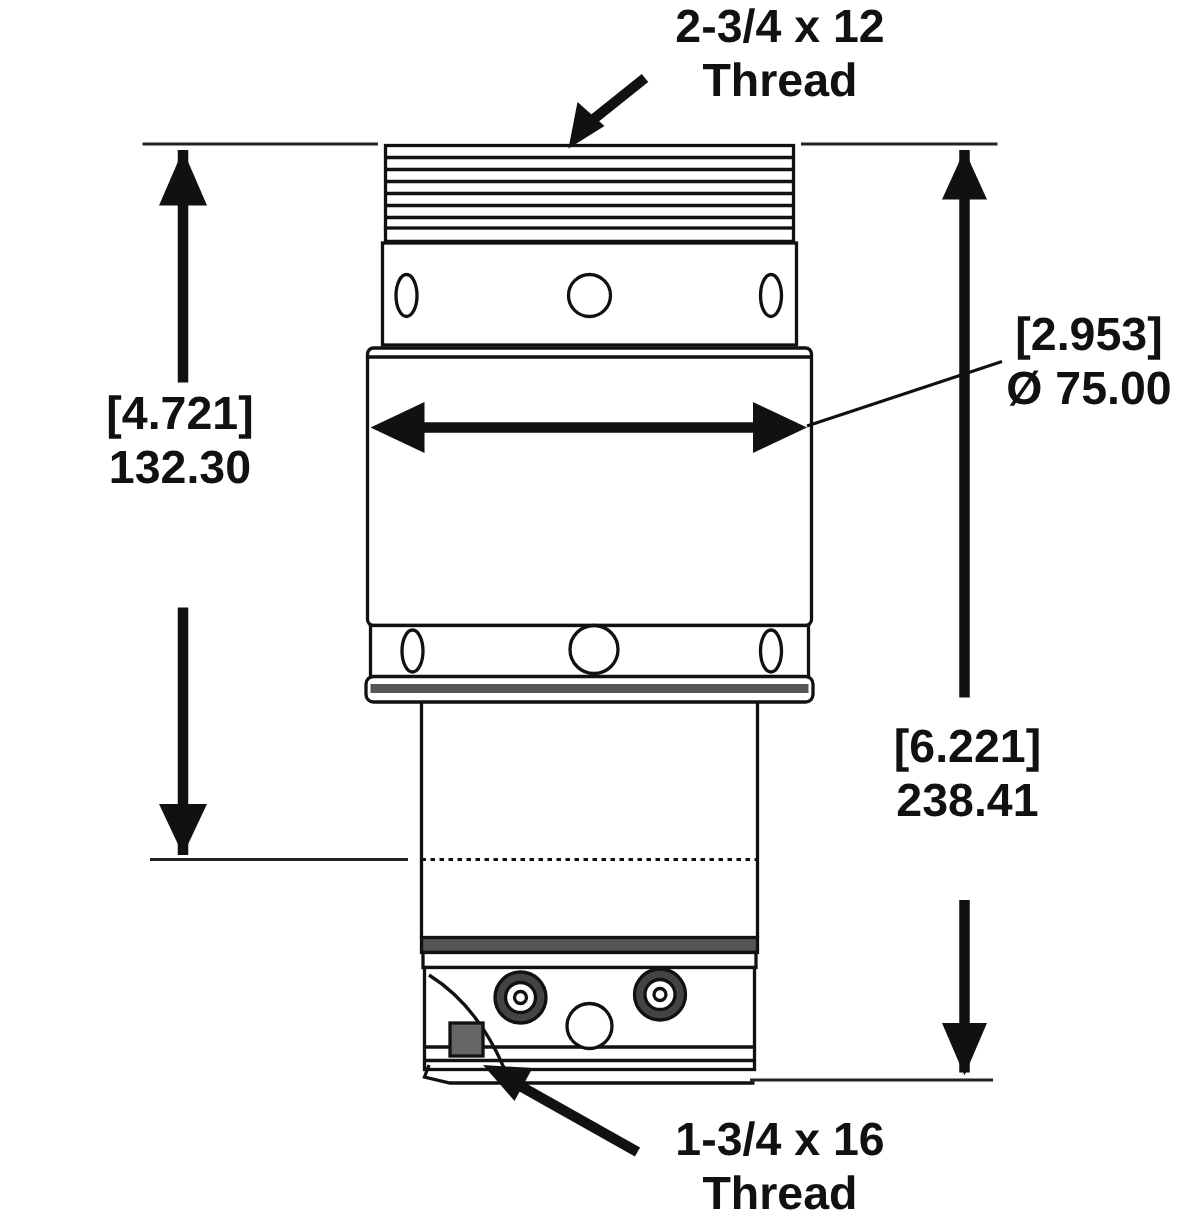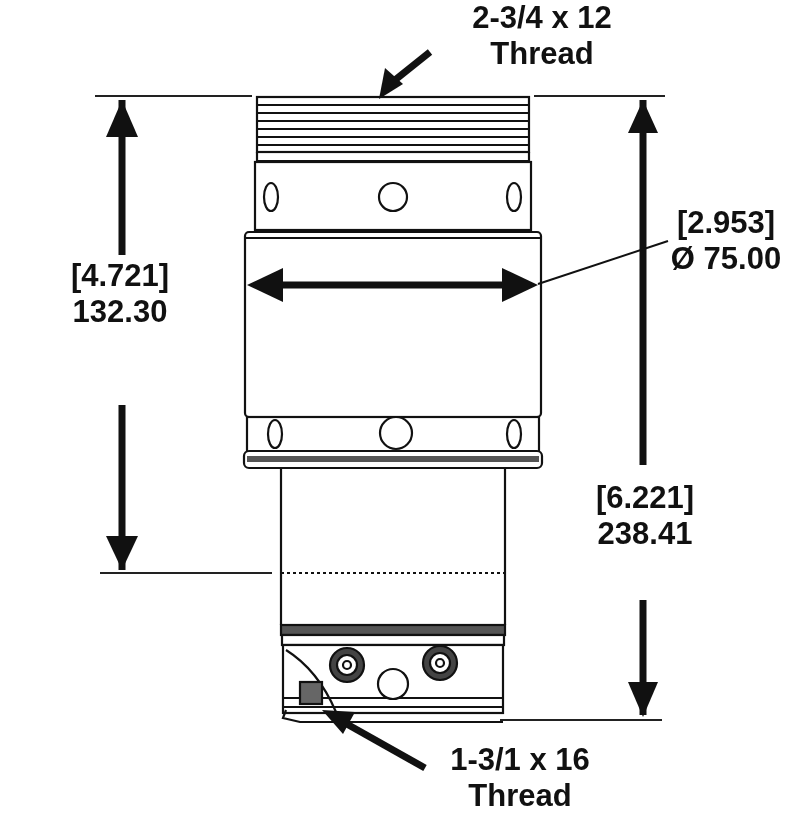--- a/index.html
+++ b/index.html
@@ -118,36 +118,36 @@
   <g>
     <line x1="430" y1="52" x2="395" y2="80" stroke="#111" stroke-width="7"></line>
     <path d="M379,99 L385,68 L403,84 z" fill="#111"></path>
   </g>
   <g>
     <line x1="425" y1="768" x2="345" y2="723" stroke="#111" stroke-width="7"></line>
     <path d="M322,710 L355,712 L343,734 z" fill="#111"></path>
   </g>
 </svg>
 
-<div class="lbl" style="left:450px; top:0px; width:184px;">
+<div class="lbl" style="left:428px; top:0px; width:184px;">
   <span>2-3/4 x 12</span>
   <span>Thread</span>
 </div>
 
 <div class="lbl" style="left:646px; top:205px; width:160px;">
   <span>[2.953]</span>
   <span>Ø 75.00</span>
 </div>
 
 <div class="lbl" style="left:0px; top:258px; width:240px;">
   <span>[4.721]</span>
   <span>132.30</span>
 </div>
 
 <div class="lbl" style="left:560px; top:480px; width:170px;">
   <span>[6.221]</span>
   <span>238.41</span>
 </div>
 
 <div class="lbl" style="left:425px; top:742px; width:190px;">
-  <span>1-3/1 x 16</span>
+  <span>1-3/4 x 16</span>
   <span>Thread</span>
 </div>
 
 </body></html>

